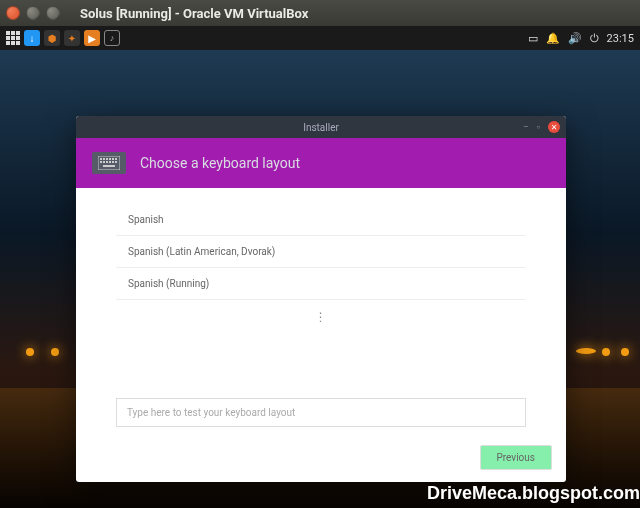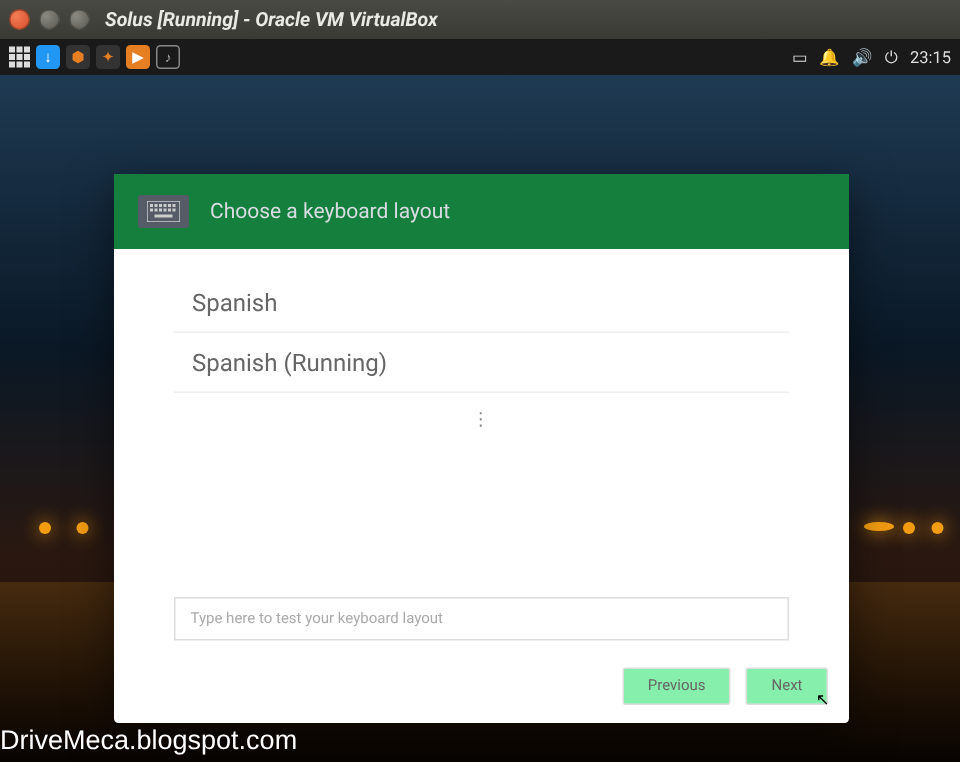--- a/index.html
+++ b/index.html
@@ -4,21 +4,21 @@
 <style>
   * { margin: 0; padding: 0; box-sizing: border-box; font-family: -apple-system, BlinkMacSystemFont, "Segoe UI", Roboto, sans-serif; }
   body { width: 640px; height: 508px; background: #000; overflow: hidden; position: relative; }
   
   .host-titlebar { height: 26px; background: linear-gradient(#4a4a44, #3a3a34); display: flex; align-items: center; padding: 0 6px; gap: 6px; }
   .host-controls { display: flex; gap: 6px; }
   .host-btn { width: 14px; height: 14px; border-radius: 50%; border: 1px solid rgba(0,0,0,0.3); }
   .host-close { background: radial-gradient(circle at 30% 30%, #f27d56, #d9512c); }
   .host-min { background: radial-gradient(circle at 30% 30%, #8a8a82, #5a5a52); }
   .host-max { background: radial-gradient(circle at 30% 30%, #8a8a82, #5a5a52); }
-  .host-title { color: #eaeae4; font-size: 13px; font-weight: bold; margin-left: 4px; font-style: italic; }
+  .host-title { color: #eaeae4; font-size: 13px; font-weight: bold; margin-left: 14px; }
   
   .guest-panel { height: 24px; background: #1a1a1a; display: flex; align-items: center; padding: 0 6px; justify-content: space-between; color: #ddd; }
   .panel-left { display: flex; align-items: center; gap: 4px; }
   .panel-right { display: flex; align-items: center; gap: 8px; font-size: 11px; }
   .apps-grid { width: 14px; height: 14px; display: grid; grid-template: repeat(3,1fr)/repeat(3,1fr); gap: 1px; }
   .apps-grid span { background: #ddd; }
   .tray-icon { width: 16px; height: 16px; border-radius: 3px; display: flex; align-items: center; justify-content: center; font-size: 10px; color: #fff; }
   .ic-blue { background: #2196f3; }
   .ic-dark { background: #333; color: #e67e22; }
   .ic-orange { background: #e67e22; }
@@ -31,40 +31,40 @@
   .light { position: absolute; width: 8px; height: 8px; border-radius: 50%; background: #f39c12; box-shadow: 0 0 12px #f39c12; }
   .reflection { position: absolute; bottom: 0; left: 0; right: 0; height: 120px; background: linear-gradient(to bottom, rgba(243,156,18,0.15), rgba(0,0,0,0.7)); }
   
   .installer { position: absolute; top: 66px; left: 76px; width: 490px; height: 366px; background: #fff; border-radius: 3px; box-shadow: 0 8px 30px rgba(0,0,0,0.5); display: flex; flex-direction: column; }
   .inst-titlebar { height: 22px; background: #2f3640; display: flex; align-items: center; justify-content: center; position: relative; border-radius: 3px 3px 0 0; }
   .inst-title { color: #aab; font-size: 10px; }
   .inst-winctrls { position: absolute; right: 6px; display: flex; gap: 8px; align-items: center; }
   .inst-wc { color: #888; font-size: 9px; cursor: pointer; }
   .inst-wc.close { width: 12px; height: 12px; border-radius: 50%; background: #e74c3c; display: flex; align-items: center; justify-content: center; color: #fff; font-size: 8px; }
   
-  .inst-header { background: #15803d; height: 50px; display: flex; align-items: center; padding: 0 16px; gap: 14px; }
+  .inst-header { background: #a21caf; height: 50px; display: flex; align-items: center; padding: 0 16px; gap: 14px; }
   .kbd-icon { background: #555c68; padding: 4px 6px; border-radius: 2px; }
   .kbd-icon svg { display: block; }
   .inst-heading { color: #d8dce2; font-size: 14px; font-weight: 400; }
   
   .inst-body { flex: 1; padding: 16px 40px 8px; display: flex; flex-direction: column; }
   .layout-list { border: none; }
-  .layout-item { padding: 10px 12px; font-size: 16px; color: #666; border-bottom: 1px solid #eee; cursor: pointer; }
+  .layout-item { padding: 10px 12px; font-size: 10px; color: #666; border-bottom: 1px solid #eee; cursor: pointer; }
   .layout-item.selected { background: #3498ef; color: #fff; border-bottom: 1px solid #3498ef; }
   .more-dots { text-align: center; padding: 10px 0 6px; color: #888; font-size: 12px; letter-spacing: 1px; }
   .spacer { flex: 1; }
   
   .test-input { width: 100%; border: 1px solid #ddd; padding: 8px 10px; font-size: 10px; color: #999; background: #fff; }
   .test-input::placeholder { color: #aaa; }
   
   .inst-footer { display: flex; justify-content: flex-end; gap: 10px; padding: 10px 14px 12px; }
   .nav-btn { border: 1px solid #ddd; background: #86efac; padding: 6px 16px; font-size: 10px; color: #666; cursor: pointer; border-radius: 2px; position: relative; }
   .cursor { position: absolute; right: -2px; bottom: -4px; font-size: 11px; color: #000; }
   
-  .watermark { position: absolute; bottom: 4px; left: 0; right: 0; text-align: left; color: #fff; font-size: 18px; font-weight: normal; font-family: Arial, sans-serif; }
+  .watermark { position: absolute; bottom: 4px; left: 0; right: 0; text-align: right; color: #fff; font-size: 18px; font-weight: bold; font-family: Arial, sans-serif; }
 </style>
 </head>
 <body>
 
 <div class="host-titlebar">
   <div class="host-controls">
     <div class="host-btn host-close"></div>
     <div class="host-btn host-min"></div>
     <div class="host-btn host-max"></div>
   </div>
@@ -103,20 +103,28 @@
   <div class="lights">
     <div class="light" style="left:4%"></div>
     <div class="light" style="left:8%"></div>
     <div class="light" style="left:90%;width:20px;height:6px"></div>
     <div class="light" style="left:94%"></div>
     <div class="light" style="left:97%"></div>
   </div>
   <div class="reflection"></div>
 
   <div class="installer">
+    <div class="inst-titlebar">
+      <span class="inst-title">Installer</span>
+      <div class="inst-winctrls">
+        <span class="inst-wc">–</span>
+        <span class="inst-wc">▫</span>
+        <span class="inst-wc close">✕</span>
+      </div>
+    </div>
     <div class="inst-header">
       <div class="kbd-icon">
         <svg width="22" height="14" viewBox="0 0 22 14">
             <rect x="0" y="0" width="22" height="14" rx="1" fill="none" stroke="#ccc" stroke-width="1"></rect>
             <rect x="2" y="2" width="2" height="2" fill="#ccc"></rect>
             <rect x="5" y="2" width="2" height="2" fill="#ccc"></rect>
             <rect x="8" y="2" width="2" height="2" fill="#ccc"></rect>
             <rect x="11" y="2" width="2" height="2" fill="#ccc"></rect>
             <rect x="14" y="2" width="2" height="2" fill="#ccc"></rect>
             <rect x="17" y="2" width="2" height="2" fill="#ccc"></rect>
@@ -127,29 +135,26 @@
             <rect x="14" y="5" width="2" height="2" fill="#ccc"></rect>
             <rect x="17" y="5" width="2" height="2" fill="#ccc"></rect>
             <rect x="5" y="9" width="12" height="2" fill="#ccc"></rect>
           </svg>
       </div>
       <div class="inst-heading">Choose a keyboard layout</div>
     </div>
     <div class="inst-body">
       <div class="layout-list">
         <div class="layout-item">Spanish</div>
+        <div class="layout-item">Spanish (Latin American, Dvorak)</div>
         <div class="layout-item">Spanish (Running)</div>
       </div>
       <div class="more-dots">⋮</div>
       <div class="spacer"></div>
       <input class="test-input" placeholder="Type here to test your keyboard layout" style="">
     </div>
     <div class="inst-footer">
       <button class="nav-btn">Previous</button>
-      <button class="nav-btn">
-        <span>Next</span>
-        <span class="cursor">↖</span>
-      </button>
     </div>
   </div>
 
   <div class="watermark">DriveMeca.blogspot.com</div>
 </div>
 
 </body></html>

